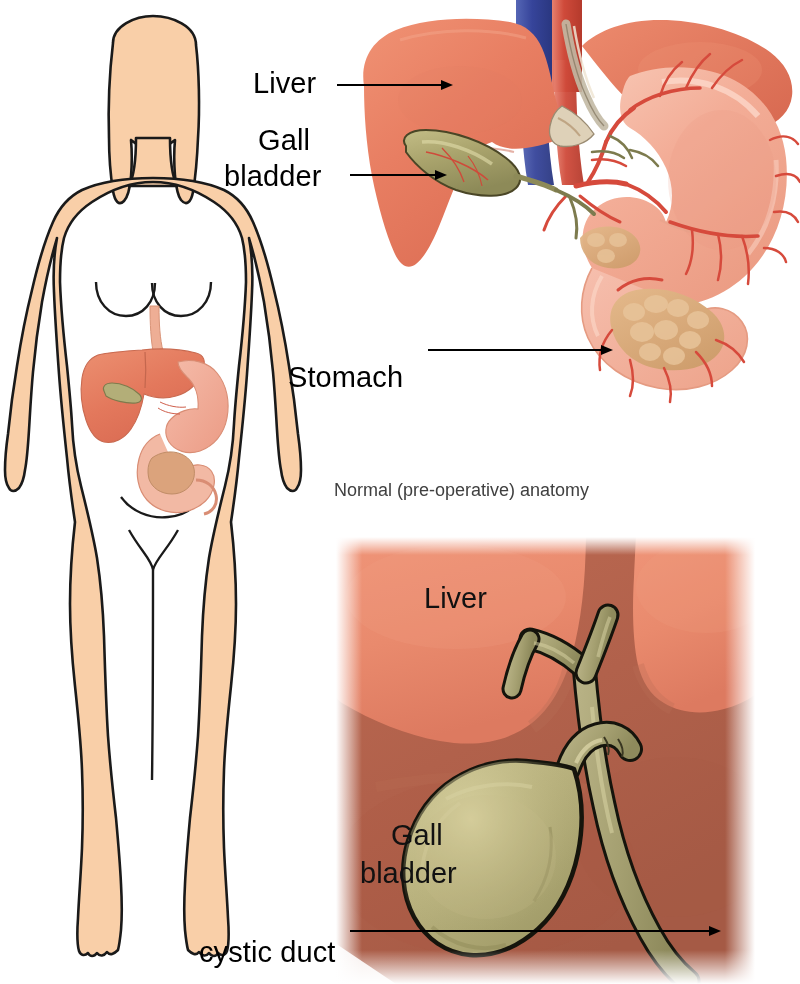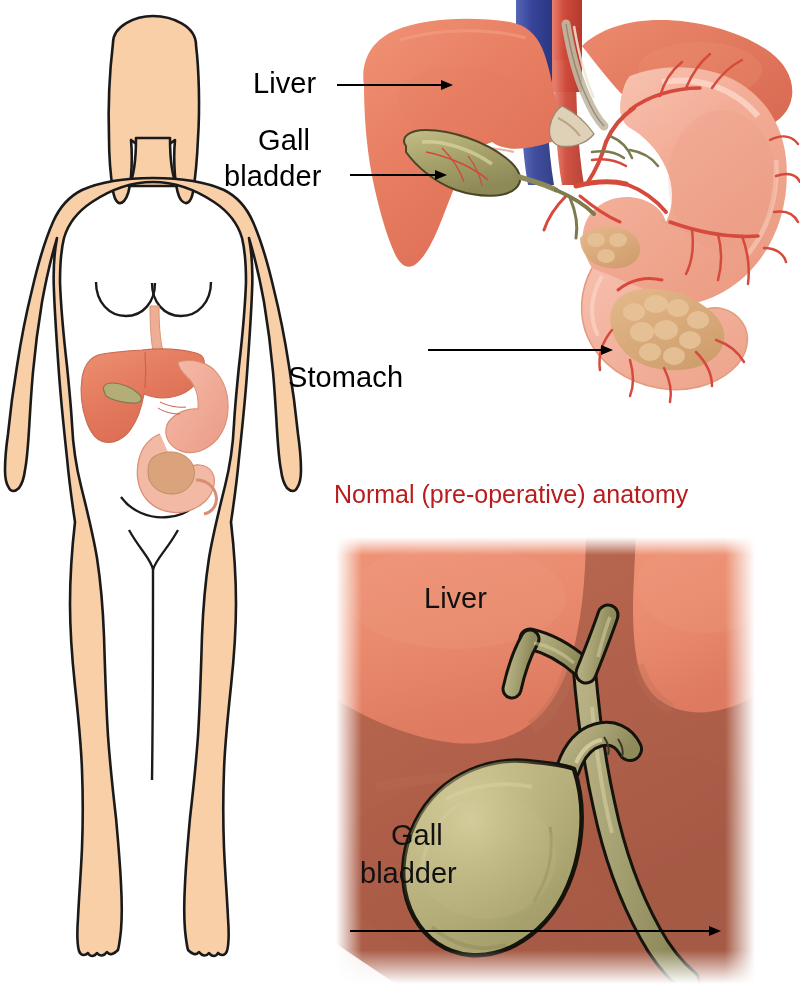--- a/index.html
+++ b/index.html
@@ -20,22 +20,22 @@
     position:absolute;
     color:#000000;
     font-size:29px;
     line-height:1.08;
     letter-spacing:.1px;
     white-space:pre;
     font-family:"Liberation Sans", sans-serif;
   }
   .caption{
     position:absolute;
-    color:#b91c1c;
-    font-size:25px;
+    color:#404040;
+    font-size:18px;
     white-space:pre;
   }
 
   
   .leader{position:absolute;height:2px;background:#000;}
   .ahead{
     position:absolute;width:0;height:0;
     border-top:5.5px solid transparent;
     border-bottom:5.5px solid transparent;
     border-left:12px solid #000;
@@ -558,14 +558,15 @@
 
   <div class="lbl" style="left:253px;top:68px;">Liver</div>
 
   <div class="lbl" style="left:258px;top:125px;">Gall</div>
   <div class="lbl" style="left:224px;top:161px;">bladder</div>
 
   <div class="lbl" style="left:288px;top:333px;margin-top:29px;">Stomach</div>
 
   <div class="caption" style="left:334px;top:480px;">Normal (pre-operative) anatomy</div>
 
+  <div class="lbl" style="left:199px;top:937px;">cystic duct</div>
 
 </div>
 
 </body></html>

